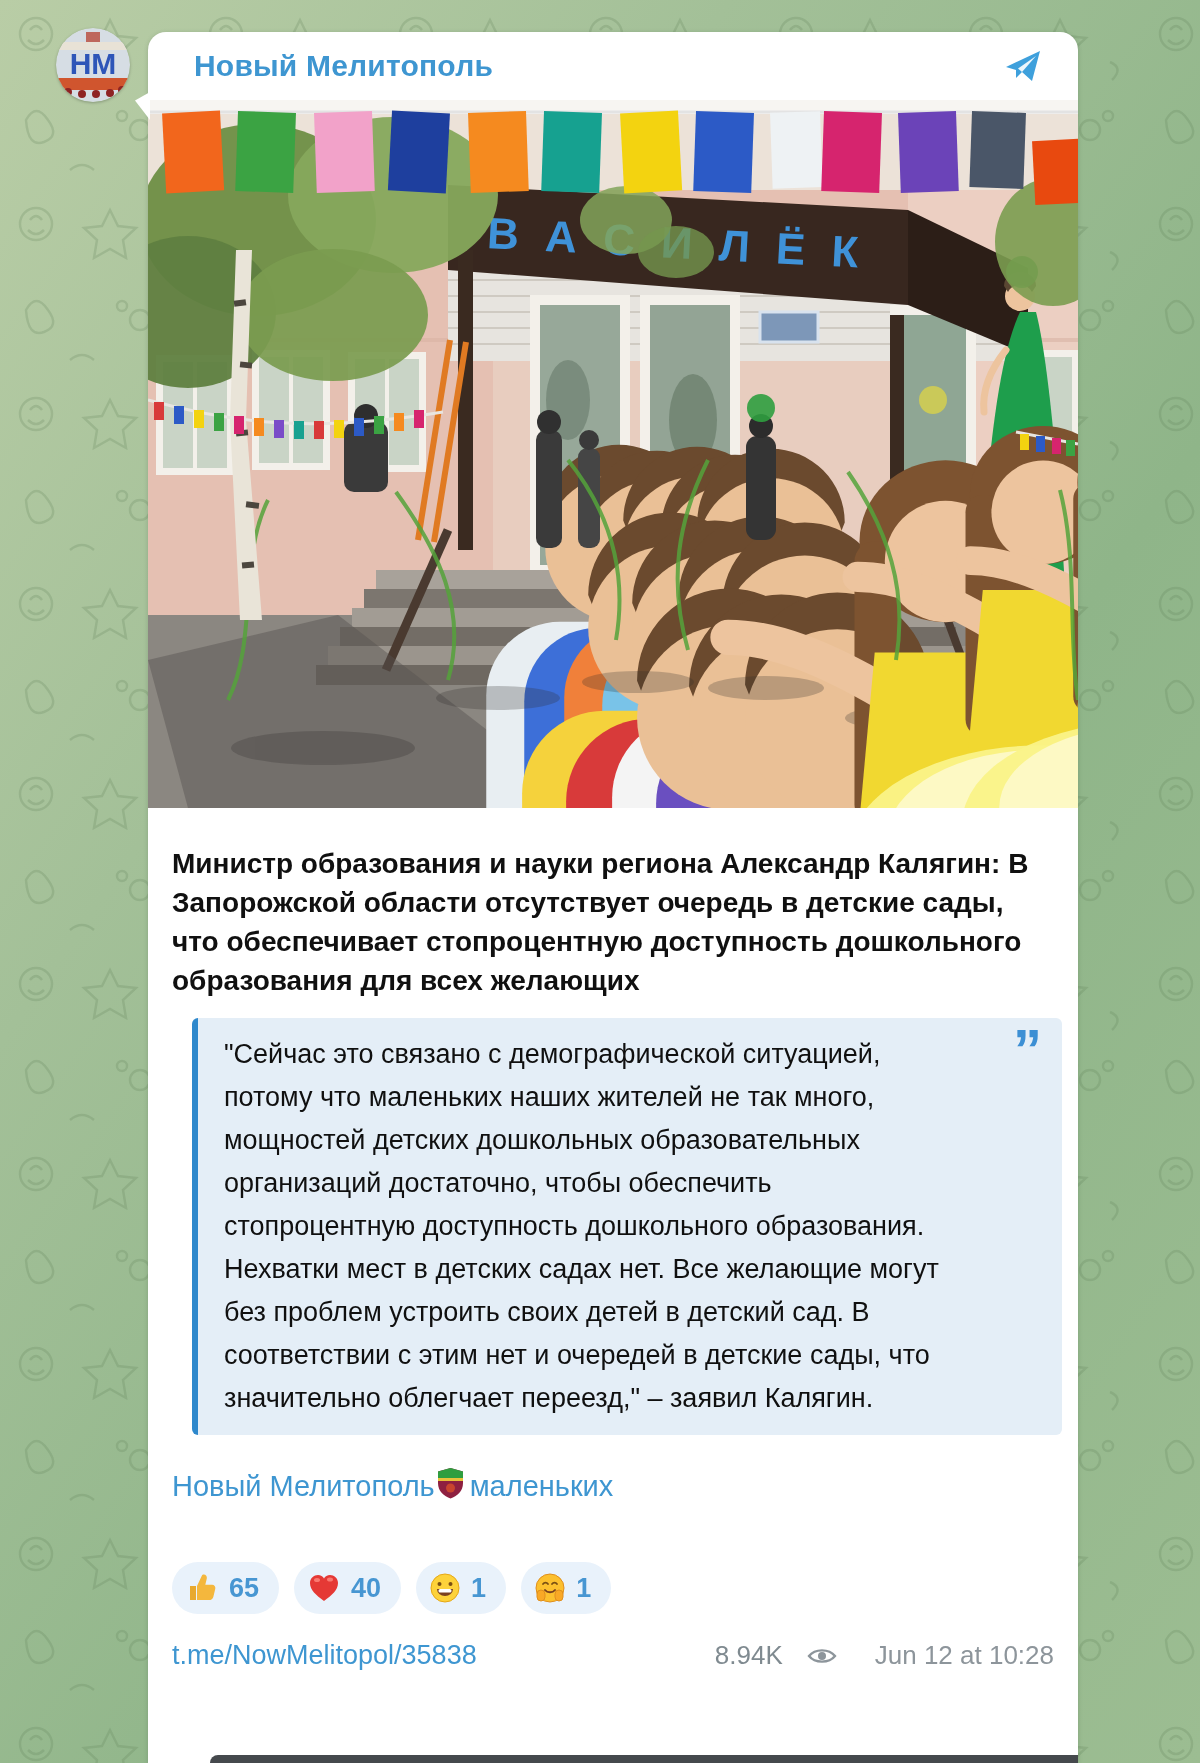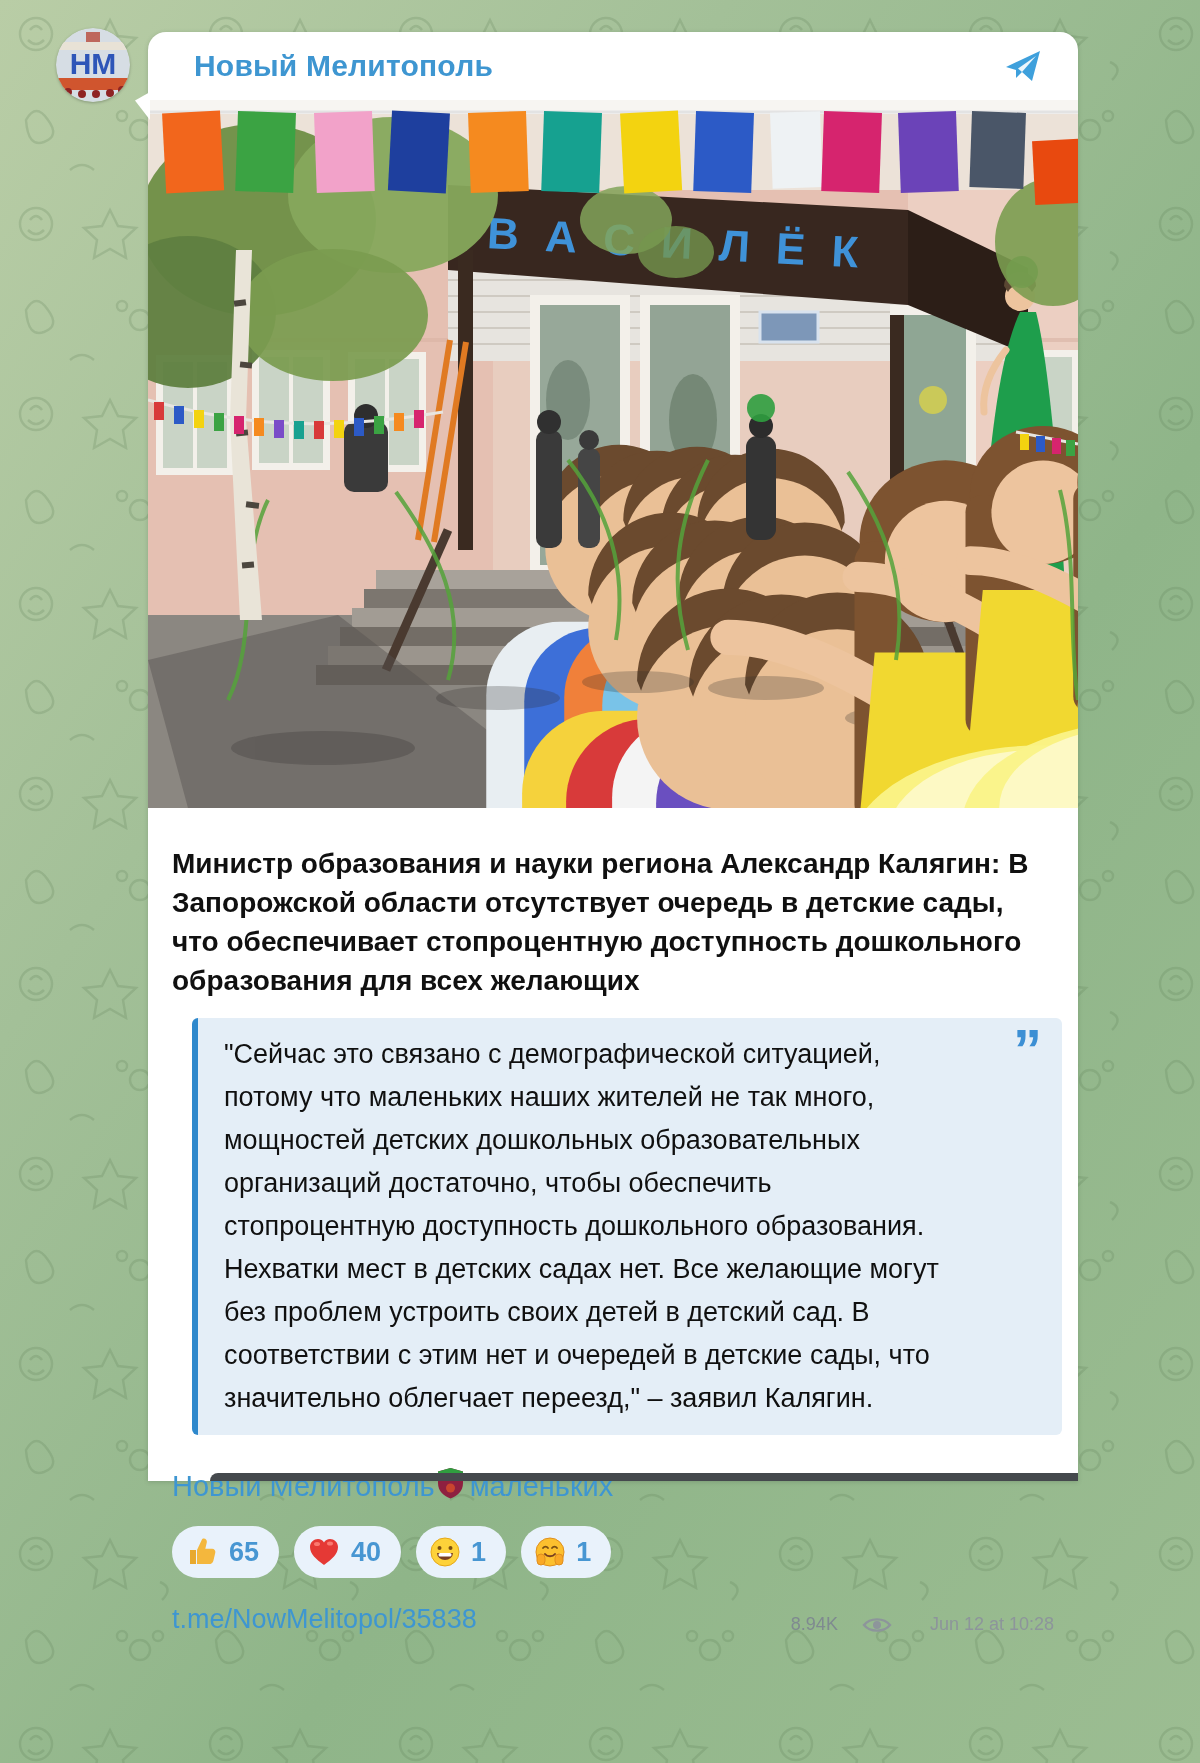--- a/index.html
+++ b/index.html
@@ -5,39 +5,39 @@
   html,body{margin:0;padding:0;}
   body{
     width:1200px;height:1763px;position:relative;overflow:hidden;
     font-family:"Liberation Sans","DejaVu Sans",sans-serif;
     background:linear-gradient(125deg,#b9cda6 0%,#a3c098 30%,#8fb589 62%,#9cbd92 100%);
   }
   .bg-doodles{position:absolute;inset:0;z-index:0;}
   
   .avatar{position:absolute;left:56px;top:28px;width:74px;height:74px;border-radius:50%;overflow:hidden;z-index:3;box-shadow:0 1px 3px rgba(0,0,0,.25);}
   
-  .card{position:absolute;left:148px;top:32px;width:930px;height:1449px;background:#ffffff;border-radius:18px 18px 0 0;z-index:2;box-shadow:0 1px 4px rgba(60,80,60,.25);}
+  .card{position:absolute;left:148px;top:32px;width:930px;height:1731px;background:#ffffff;border-radius:18px 18px 0 0;z-index:2;box-shadow:0 1px 4px rgba(60,80,60,.25);}
   .card::before{content:"";position:absolute;left:-13px;top:60px;width:15px;height:28px;background:#ffffff;clip-path:polygon(100% 0,100% 100%,0 30%);}
   .card-header{height:68px;display:flex;align-items:center;padding:0 34px 0 46px;}
   .channel-name{flex:1;font-size:30px;font-weight:bold;color:#3e96d1;letter-spacing:.2px;}
   .plane-btn{width:42px;height:38px;display:flex;align-items:center;justify-content:center;cursor:pointer;}
   .photo{display:block;width:930px;height:708px;}
   .headline{margin:36px 24px 12px 24px;font-size:28px;line-height:39px;font-weight:bold;color:#101010;}
   .quote{position:relative;margin:18px 16px 0 44px;background:#e4eef7;border-left:6px solid #2e88cc;border-radius:6px;
          padding:15px 96px 15px 26px;font-size:27px;line-height:43px;color:#101010;}
   .quote-mark{position:absolute;right:20px;top:2px;font-size:58px;line-height:60px;font-weight:bold;color:#3c8fd4;}
   .signature{margin:32px 0 0 24px;font-size:29px;color:#3e96d1;display:flex;align-items:center;}
   .signature .sig-link{cursor:pointer;}
   .emblem{display:inline-block;margin:0 6px 0 2px;}
   .reactions{margin:20px 0 0 24px;display:flex;gap:15px;}
-  .reaction-pill{height:52px;display:flex;align-items:center;gap:10px;padding:0 20px 0 13px;background:#e9f2fb;border-radius:26px;cursor:pointer;}
+  .reaction-pill{height:52px;display:flex;align-items:center;gap:10px;padding:0 20px 0 13px;background:#e9f2fb;border-radius:26px;cursor:pointer;margin-top:36px;}
   .reaction-count{font-size:27px;font-weight:bold;color:#4796d2;}
-  .post-footer{margin:26px 24px 16px 24px;display:flex;align-items:flex-end;justify-content:space-between;}
+  .post-footer{margin:26px 24px 16px 24px;display:flex;align-items:center;justify-content:space-between;}
   .footer-link{font-size:27px;color:#3e96d1;cursor:pointer;}
-  .footer-meta{display:flex;align-items:center;gap:24px;font-size:18px;color:#8d959b;}
+  .footer-meta{display:flex;align-items:center;gap:24px;font-size:26px;color:#8d959b;}
   .views-count{color:#7f8a90;}
   .footer-date{margin-left:14px;}
   .next-media-strip{position:absolute;left:62px;right:0;bottom:0;height:8px;background:#45494d;border-top-left-radius:8px;}
 </style>
 </head>
 <body>
 
 <svg class="bg-doodles" width="1200" height="1763" xmlns="http://www.w3.org/2000/svg">
   <defs>
     <pattern id="doodles" width="190" height="190" patternUnits="userSpaceOnUse">

